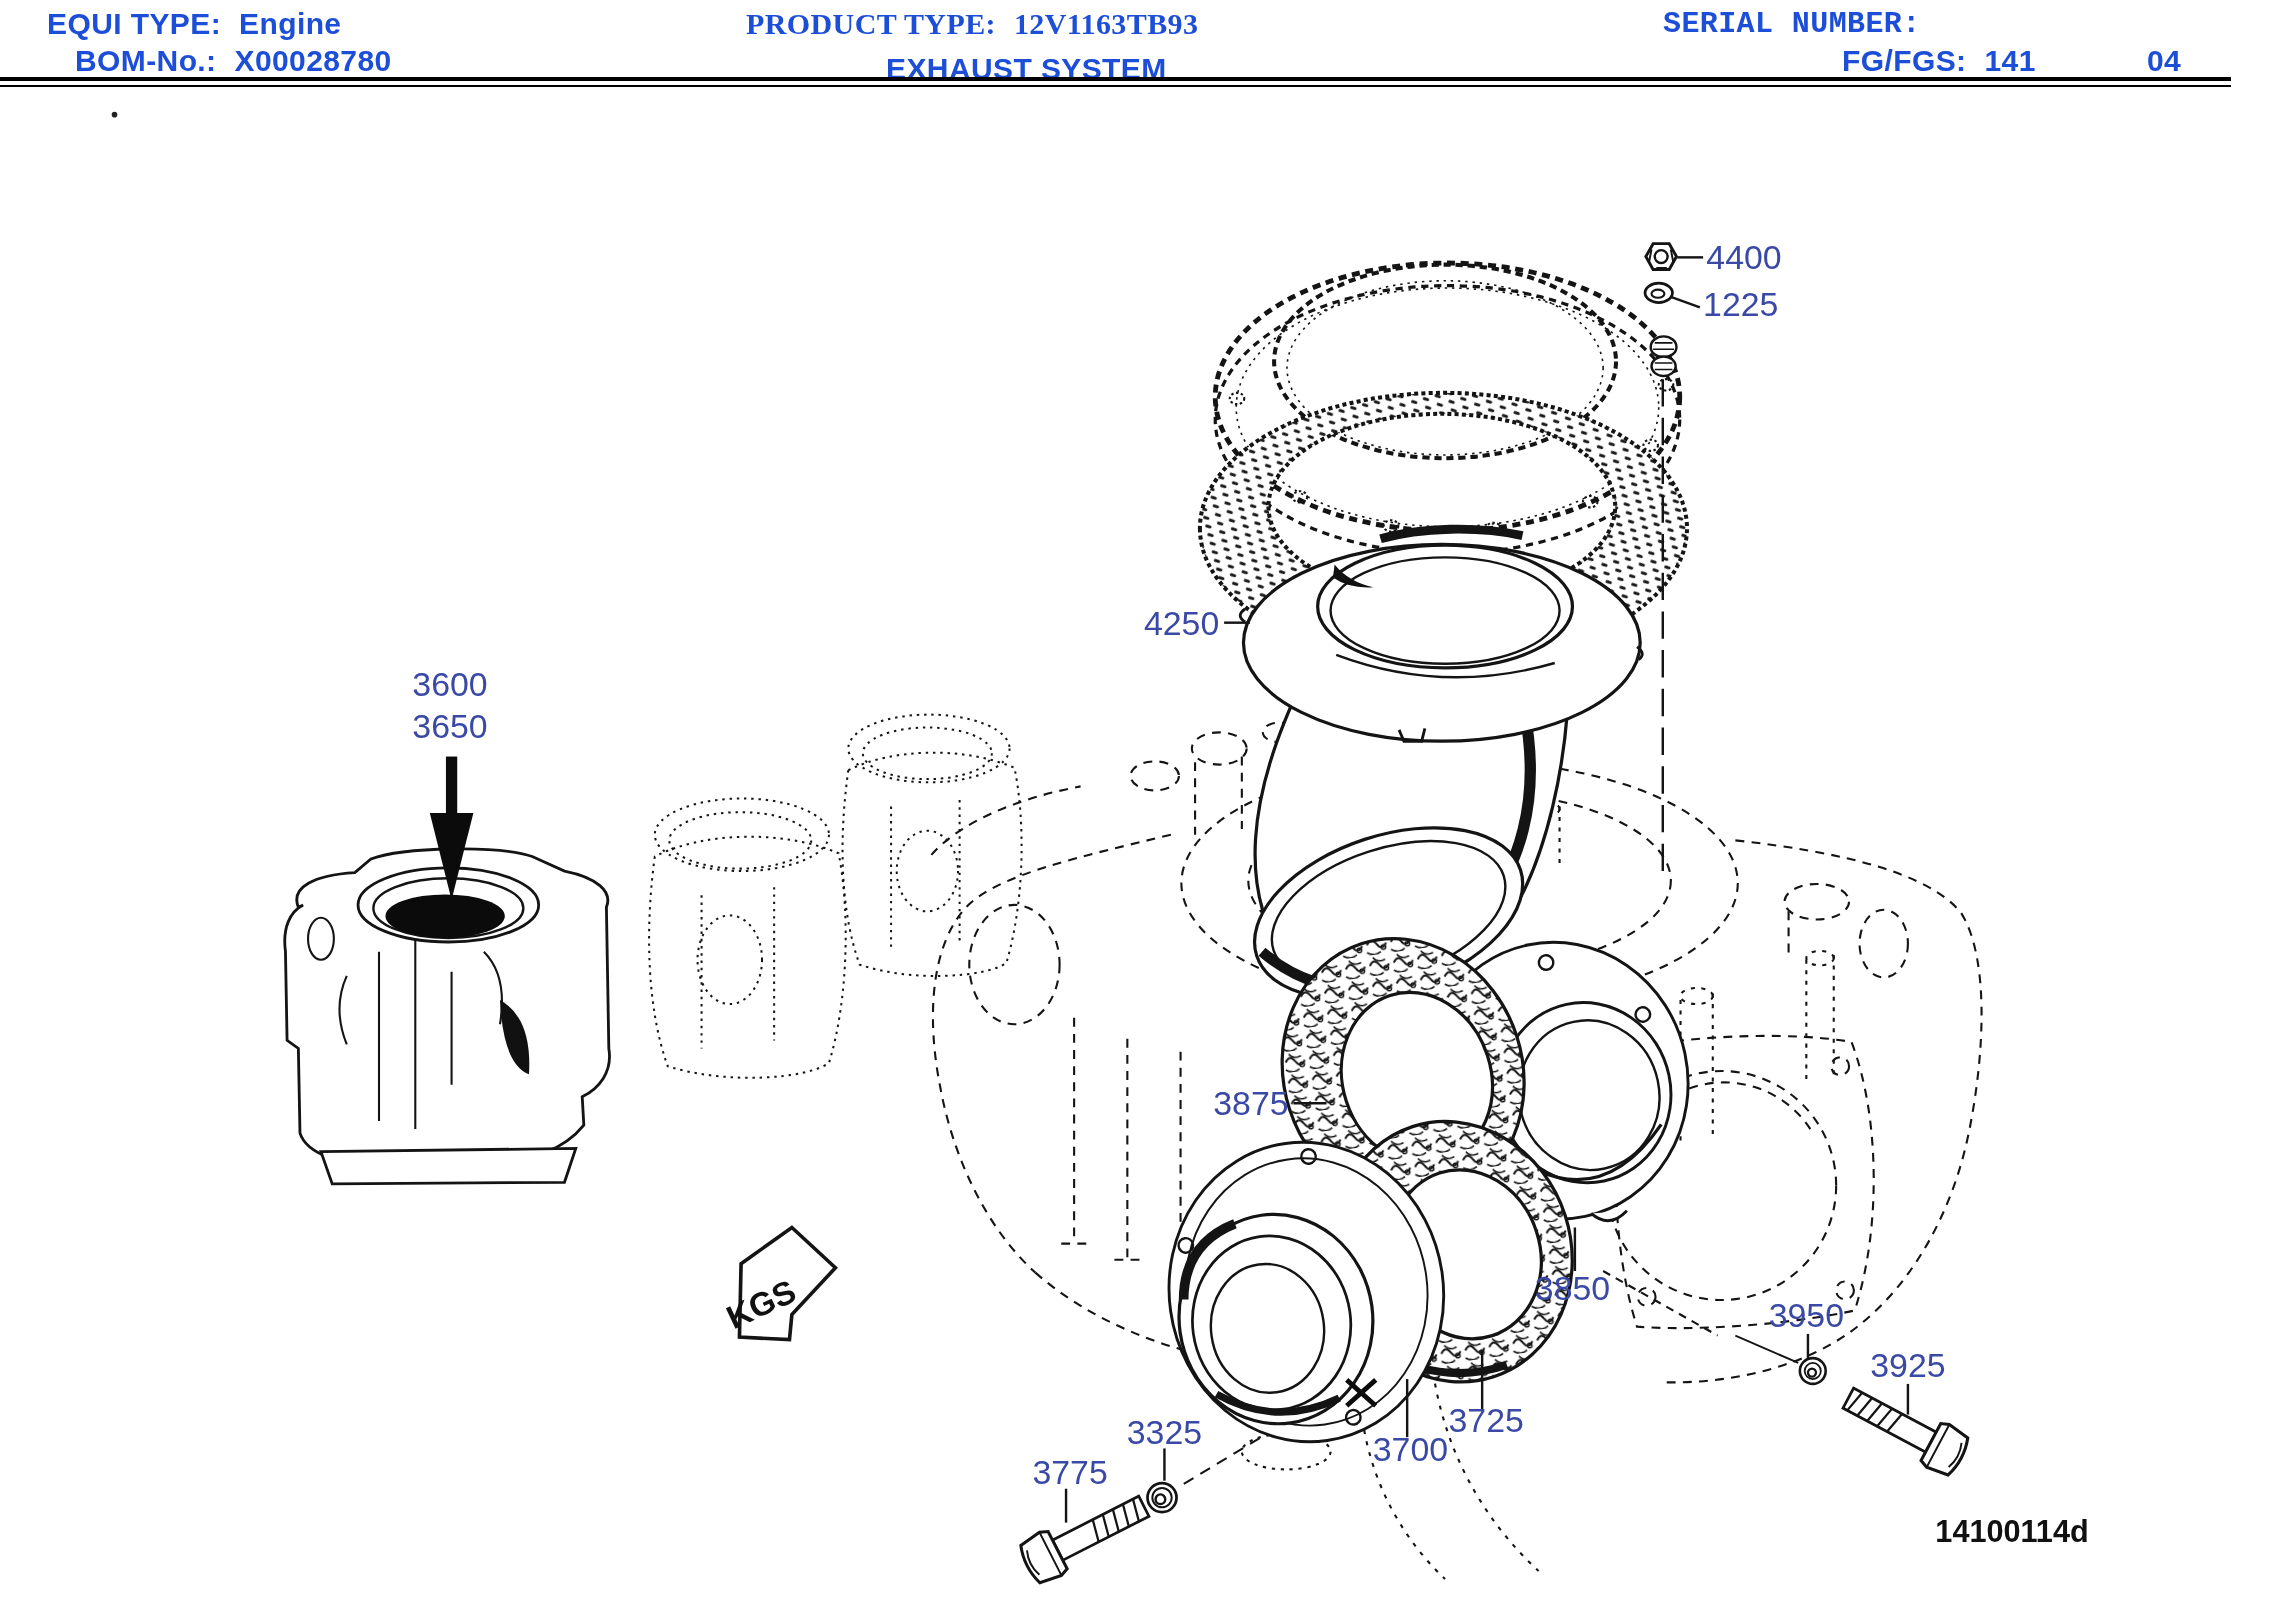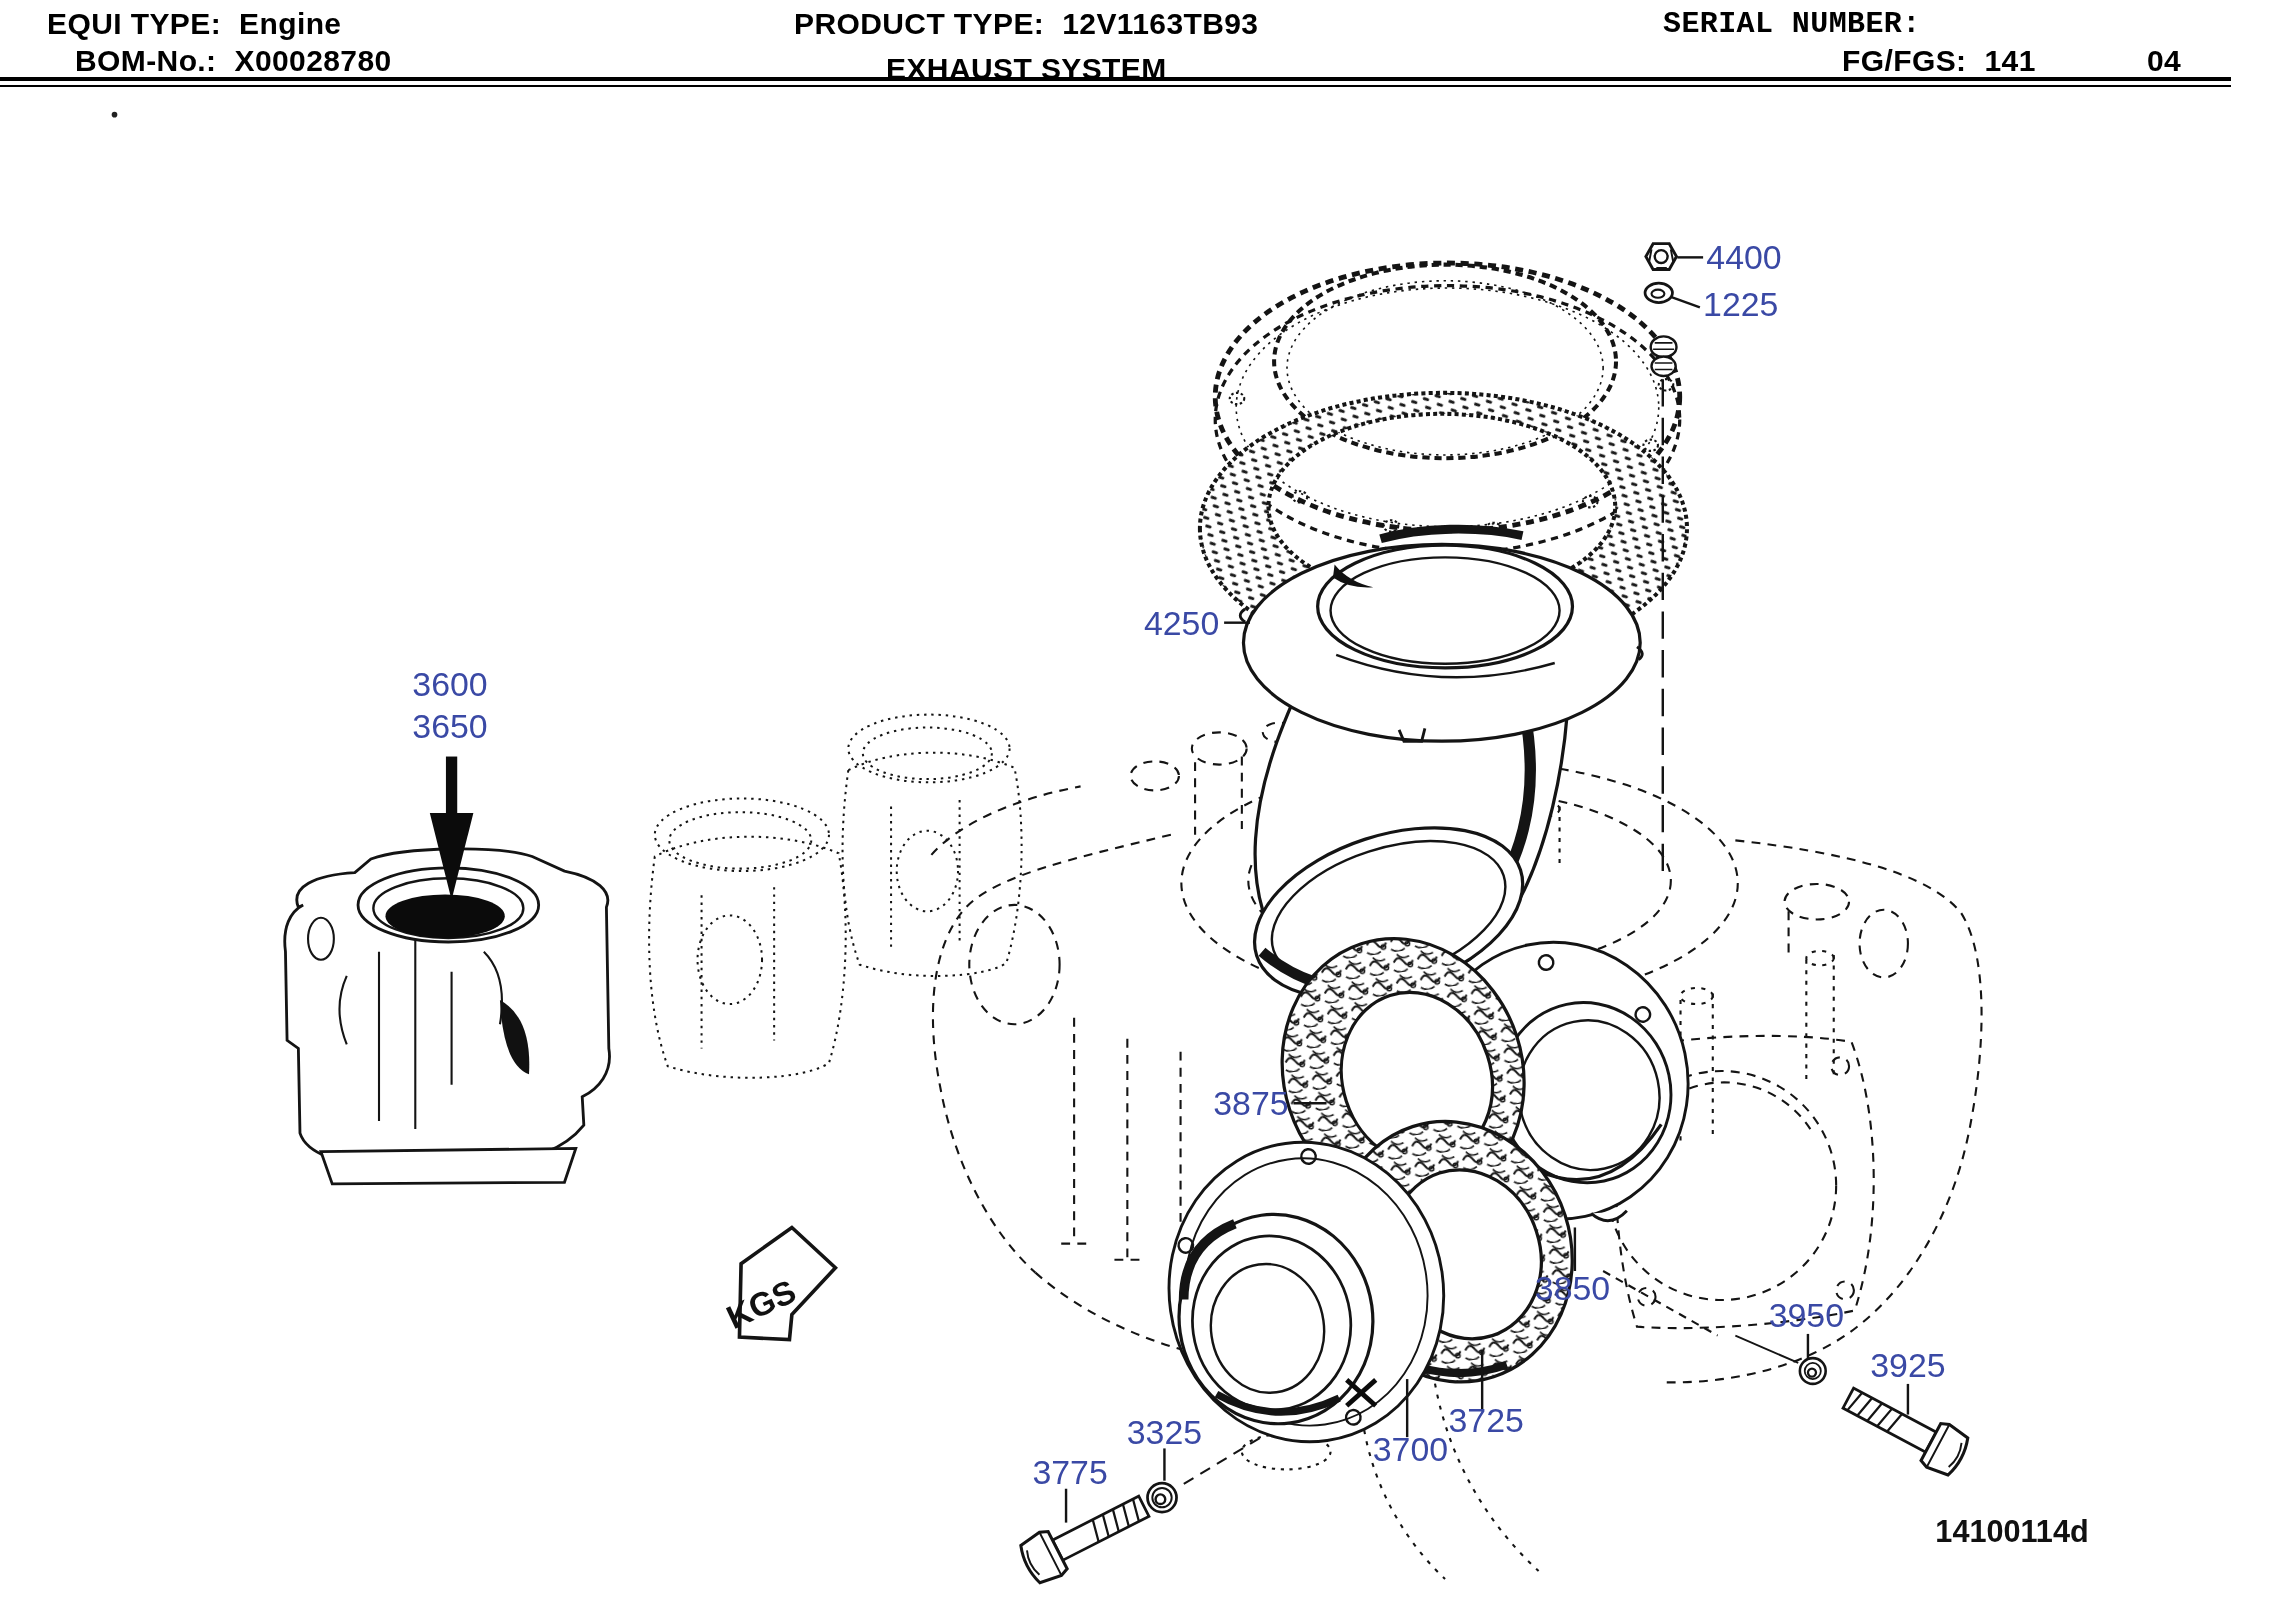--- a/index.html
+++ b/index.html
@@ -1,33 +1,33 @@
 <!DOCTYPE html>
 <html style="font-size:13px"><head>
 <meta charset="utf-8">
 <style>
   html,body{margin:0;padding:0;background:#fff;}
   .page{position:relative;width:2231px;height:1605px;background:#ffffff;
-        font-family:"Liberation Sans",sans-serif;color:#000000;overflow:hidden;}
+        font-family:"Liberation Sans",sans-serif;color:#1d4ed8;overflow:hidden;}
   .hdr{position:absolute;font-weight:bold;font-size:30px;letter-spacing:0.4px;white-space:pre;}
   .hdr .val{margin-left:18px;}
   .rule{position:absolute;left:0;width:2295px;background:#000;}
   .diagram-svg{position:absolute;left:0;top:0;}
   .plabel{fill:#3A49A5;font-size:42px;font-family:"Liberation Sans",sans-serif;}
   .dwgno{fill:#111;font-size:38px;font-weight:bold;font-family:"Liberation Sans",sans-serif;}
   .kgs{fill:#111;font-size:41px;font-weight:bold;font-family:"Liberation Sans",sans-serif;}
   svg text{user-select:none;}
 </style>
 </head>
 <body>
 
 <div class="page">
 
   <div class="hdr" style="left:47px;top:6.5px;"><span>EQUI TYPE:</span><span class="val">Engine</span></div>
-  <div class="hdr" style="left:794px;top:6.5px;"><span>PRODUCT TYPE:</span><span class="val">12V1163TB93</span></div>
+  <div class="hdr" style="left:746px;top:6.5px;font-family:Liberation Serif, serif;"><span>PRODUCT TYPE:</span><span class="val">12V1163TB93</span></div>
   <div class="hdr" style="left:1663px;top:6.5px;font-family:Liberation Mono, monospace;"><span>SERIAL NUMBER:</span><span class="val"></span></div>
 
   <div class="hdr" style="left:47px;top:44px;margin-left:28px;"><span>BOM-No.:</span><span class="val">X00028780</span></div>
   <div class="hdr" style="left:886px;top:44px;margin-top:8px;">EXHAUST SYSTEM</div>
   <div class="hdr" style="left:1842px;top:44px;"><span>FG/FGS:</span><span class="val">141</span></div>
   <div class="hdr" style="left:2147px;top:44px;">04</div>
 
   <div class="rule" style="top:77px;height:4px;"></div>
   <div class="rule" style="top:85px;height:1.6px;"></div>
 

